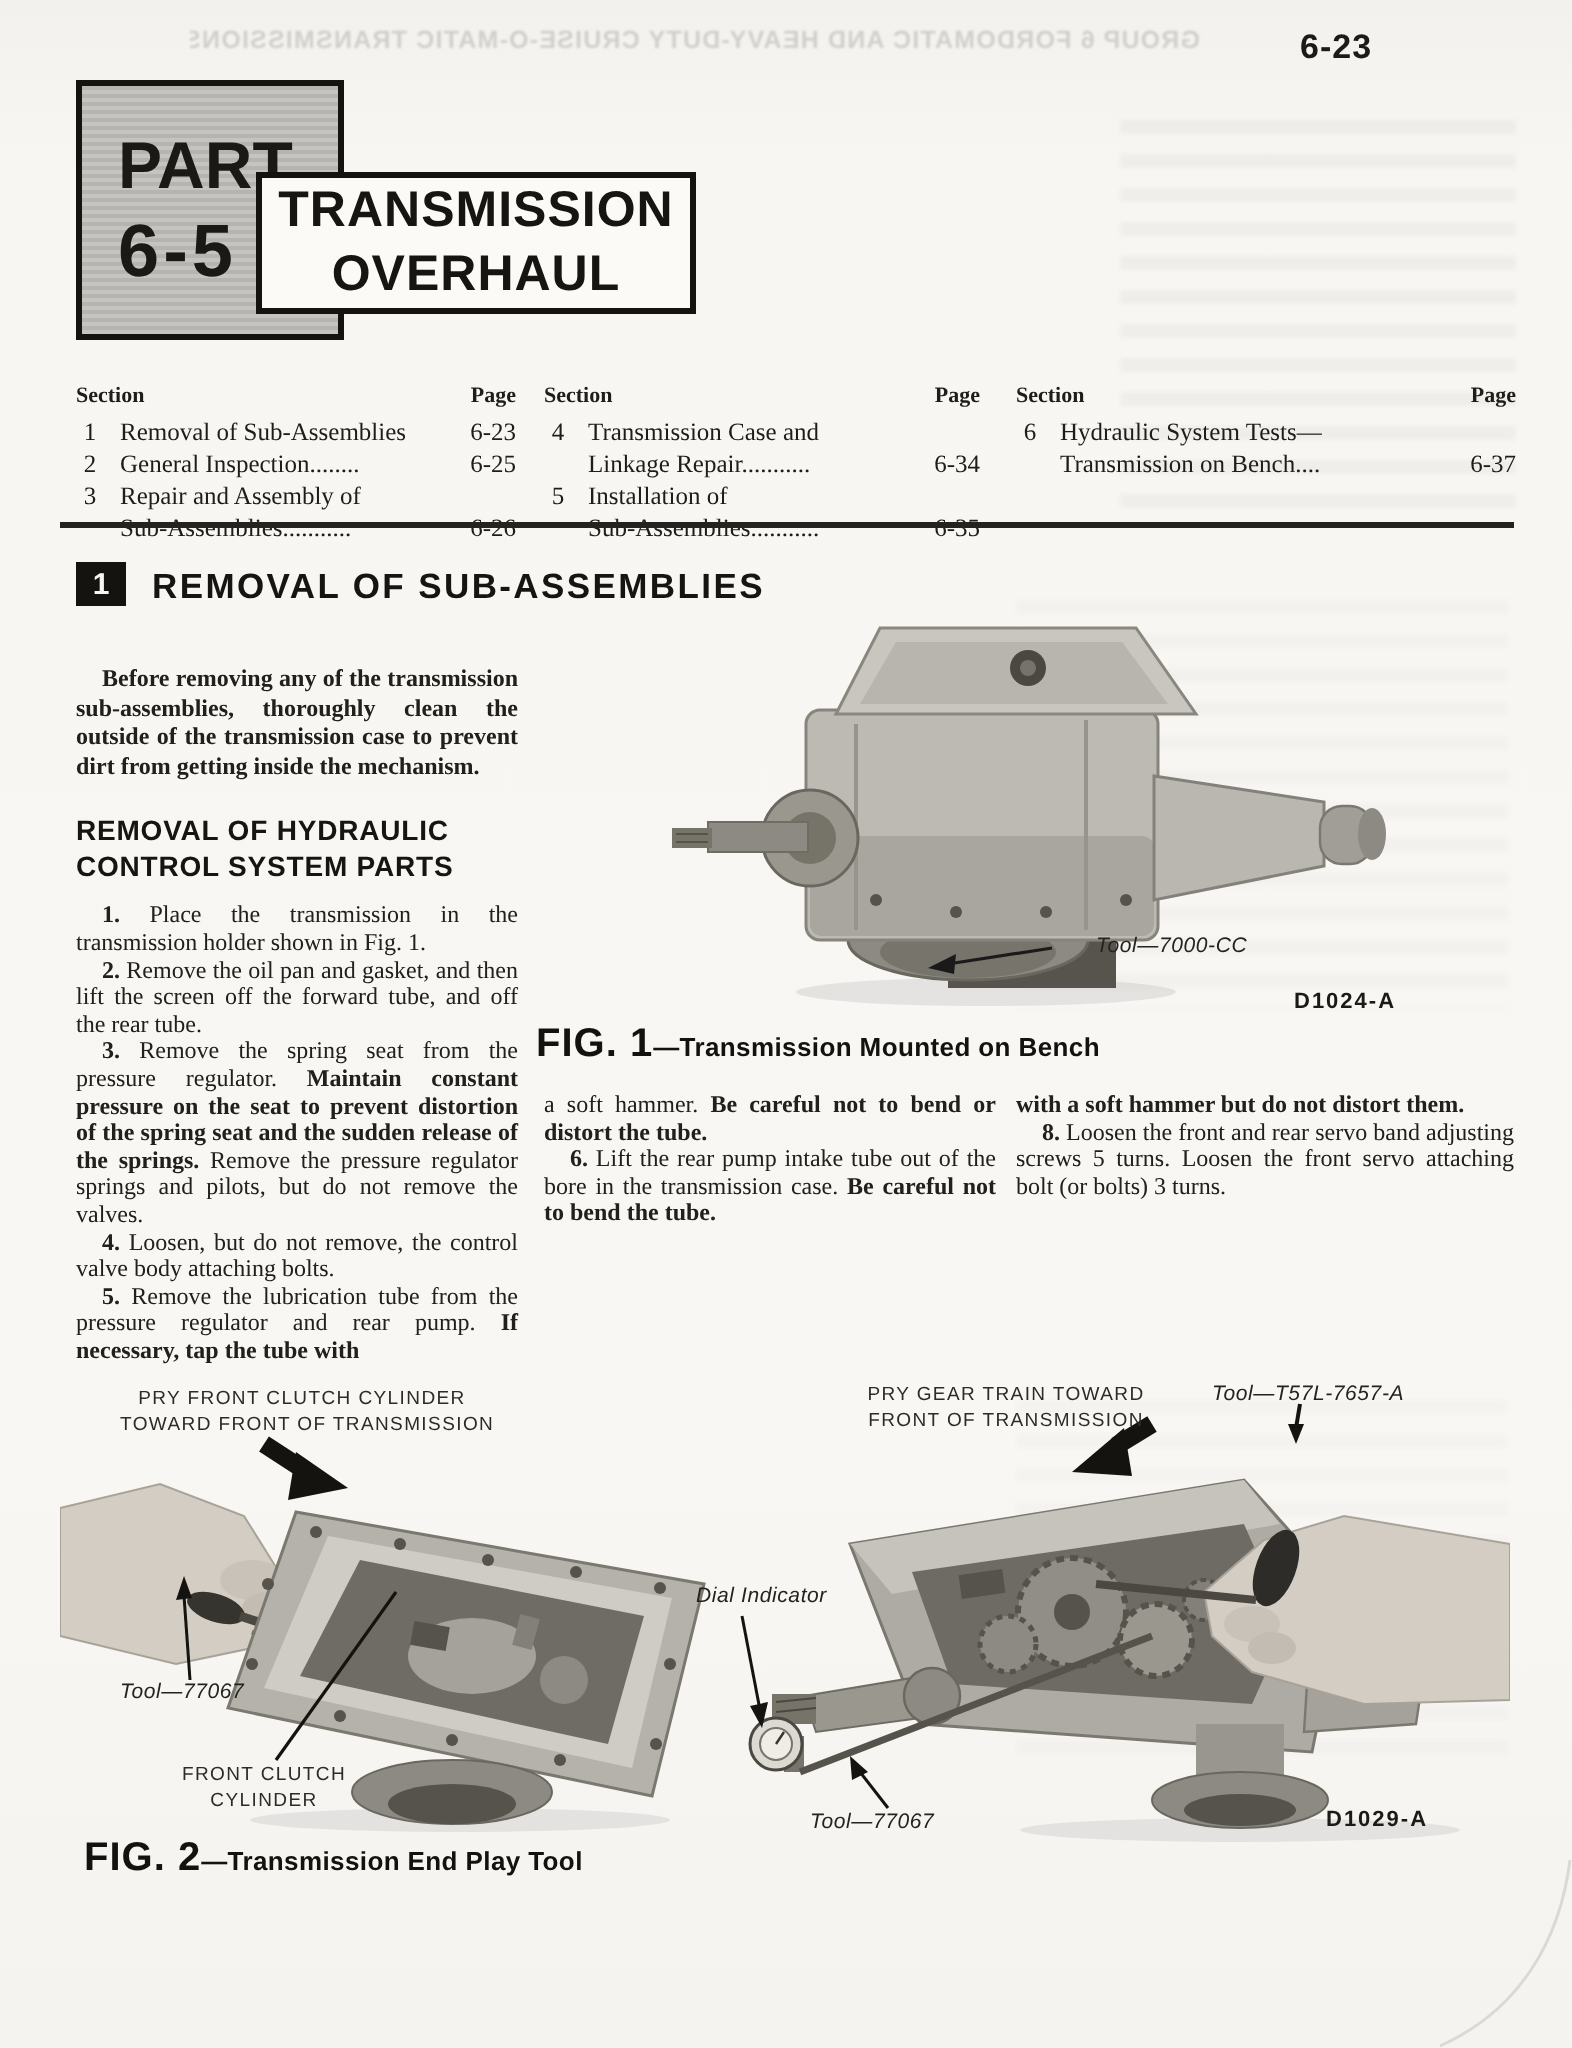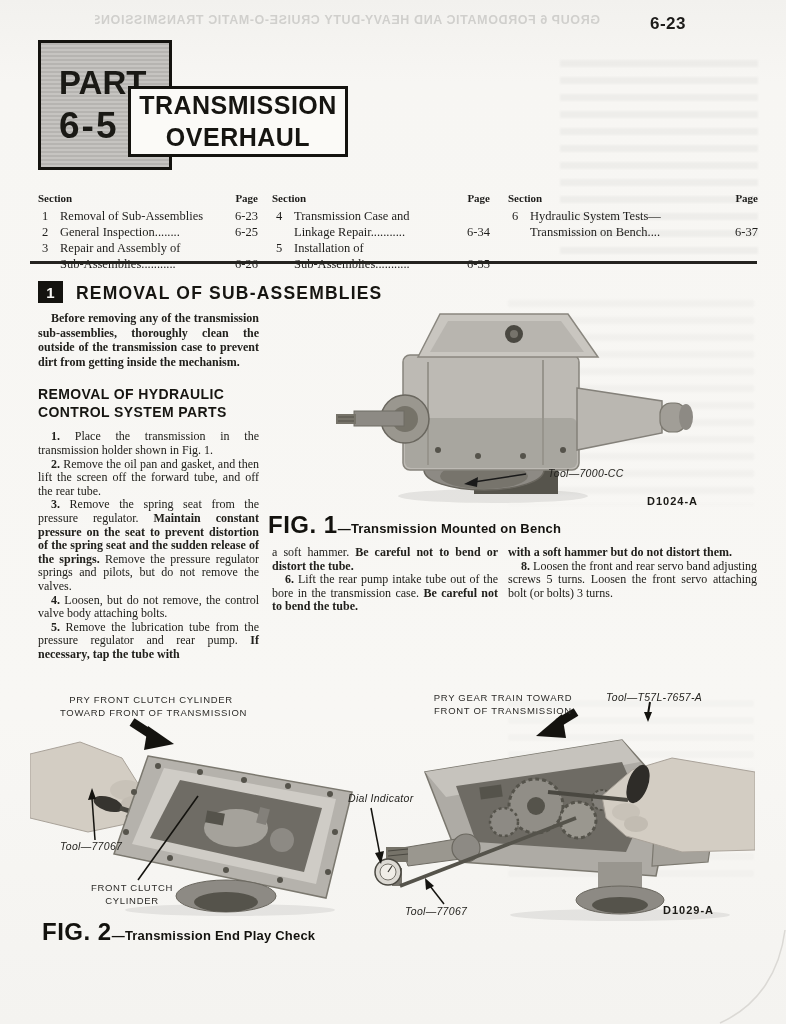--- a/index.html
+++ b/index.html
@@ -61,32 +61,32 @@
 
   
   #section-num-box{left:38px;top:281px;width:25px;height:22px;background:#14130f;color:#f7f6f3;
     display:flex;align-items:center;justify-content:center;font-family:"Liberation Sans",sans-serif;
     font-weight:bold;font-size:15px;}
   #section-title{left:76px;top:283px;font-family:"Liberation Sans",sans-serif;font-weight:bold;
     font-size:17.5px;letter-spacing:1.2px;color:#161511;}
 
   
   .bodycol{font-size:12px;line-height:13.6px;text-align:justify;color:#21201c;}
-  #col-left{left:38px;top:311px;width:221px;}
+  #col-left{left:38px;top:332px;width:221px;}
   #col-mid{left:272px;top:546px;width:226px;}
   #col-right{left:508px;top:546px;width:249px;}
   .body-p{margin:0;text-indent:13px;}
   .body-p.noindent{text-indent:0;}
   #intro-p{font-weight:bold;text-indent:13px;margin:0 0 17px 0;line-height:14.6px;}
   .subhead{font-family:"Liberation Sans",sans-serif;font-weight:bold;font-size:14px;
     line-height:17.5px;letter-spacing:.4px;text-align:left;margin:0 0 9px 0;color:#161511;}
 
   
   .figcap{font-family:"Liberation Sans",sans-serif;color:#13120e;white-space:nowrap;}
-  .figcap .fig-big{font-weight:bold;font-size:24px;letter-spacing:.5px;}
+  .figcap .fig-big{font-weight:bold;font-size:20px;letter-spacing:.5px;}
   .figcap .fig-rest{font-weight:bold;font-size:13px;letter-spacing:.2px;}
   .photo-label{font-family:"Liberation Sans",sans-serif;font-size:9.5px;letter-spacing:.7px;
     color:#2c2b28;text-align:center;line-height:12.5px;white-space:nowrap;}
   .tool-label{font-family:"Liberation Sans",sans-serif;font-style:italic;font-size:10.5px;
     letter-spacing:.3px;color:#24231f;white-space:nowrap;}
   .photo-id{font-family:"Liberation Sans",sans-serif;font-weight:bold;font-size:11px;
     letter-spacing:1px;color:#1b1a16;}
 
   svg{display:block;}
 </style>
@@ -401,20 +401,20 @@
   <div class="abs tool-label" style="left:606px;top:691px;">Tool—T57L-7657-A</div>
   <div class="abs tool-label" style="left:348px;top:792px;">Dial Indicator</div>
   <div class="abs tool-label" style="left:60px;top:840px;">Tool—77067</div>
   <div class="abs photo-label" style="left:84px;top:882px;width:96px;">
     <span>FRONT CLUTCH</span><br>
     <span>CYLINDER</span>
   </div>
   <div class="abs tool-label" style="left:405px;top:905px;">Tool—77067</div>
   <div class="abs photo-id" style="left:648px;top:904px;margin-left:15px;">D1029-A</div>
   <div class="abs figcap" style="left:42px;top:918px;">
-    <span class="fig-big">FIG. 2</span><span class="fig-rest">—Transmission End Play Check</span>
+    <span class="fig-big">FIG. 2</span><span class="fig-rest">—Transmission End Play Tool</span>
   </div>
 
   <svg class="abs" style="left:690px;top:930px;" width="96" height="94" viewBox="0 0 96 94">
     <path d="M95,0 C90,40 70,75 30,93" fill="none" stroke="#dbd9d5" stroke-width="1.5"></path>
   </svg>
 
 </div>
 
 </body></html>

